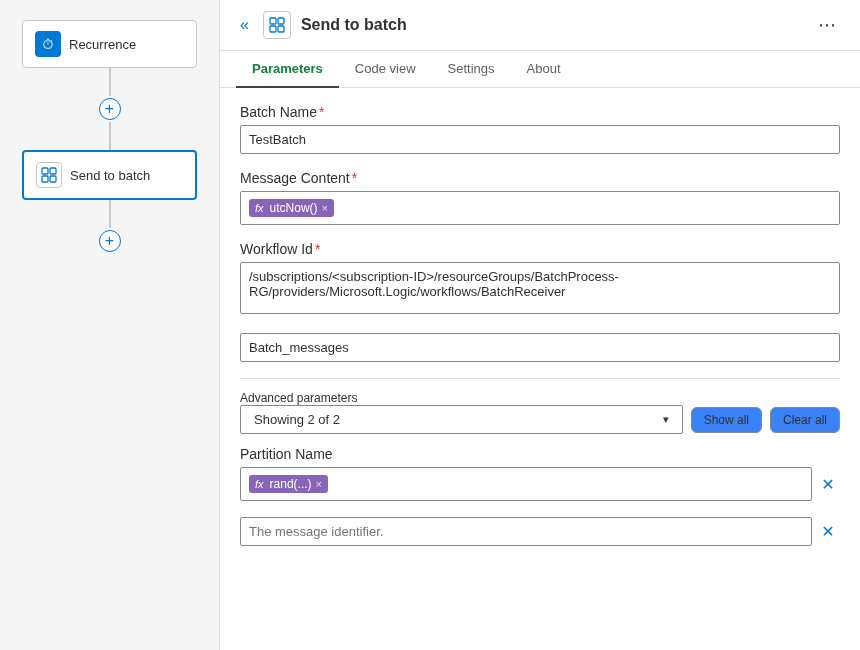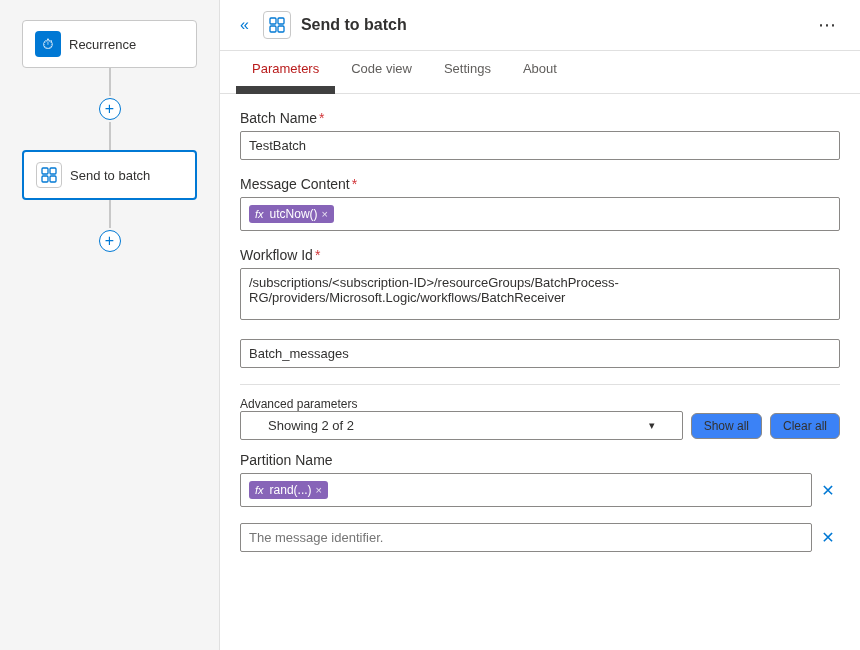--- a/index.html
+++ b/index.html
@@ -121,23 +121,23 @@
     }
     .tab {
       padding: 10px 16px;
       font-size: 13px;
       color: #605e5c;
       cursor: pointer;
       border-bottom: 2px solid transparent;
       margin-bottom: -1px;
     }
     .tab.active {
-      color: #b91c1c;
-      border-bottom: 8px solid #404040;
-      font-weight: 400;
+      color: #15803d;
+      border-bottom: 2px solid #404040;
+      font-weight: 700;
     }
 
     
     .panel-content {
       flex: 1;
       overflow-y: auto;
       padding: 16px 20px;
     }
 
     .field-group { margin-bottom: 16px; }
@@ -190,21 +190,21 @@
     .adv-label { font-size: 12px; color: #323130; font-weight: 500; margin-bottom: 0; }
     .adv-dropdown-row {
       display: flex;
       align-items: center;
       gap: 8px;
     }
     .adv-dropdown {
       flex: 1;
       border: 1px solid #8a8886;
       border-radius: 2px;
-      padding: 6px 27px;
+      padding: 6px 13px;
       font-size: 13px;
       color: #323130;
       background: #fff;
       display: flex;
       align-items: center;
       justify-content: space-between;
       cursor: pointer;
     }
     .adv-btn {
       border: 1px solid #8a8886;

